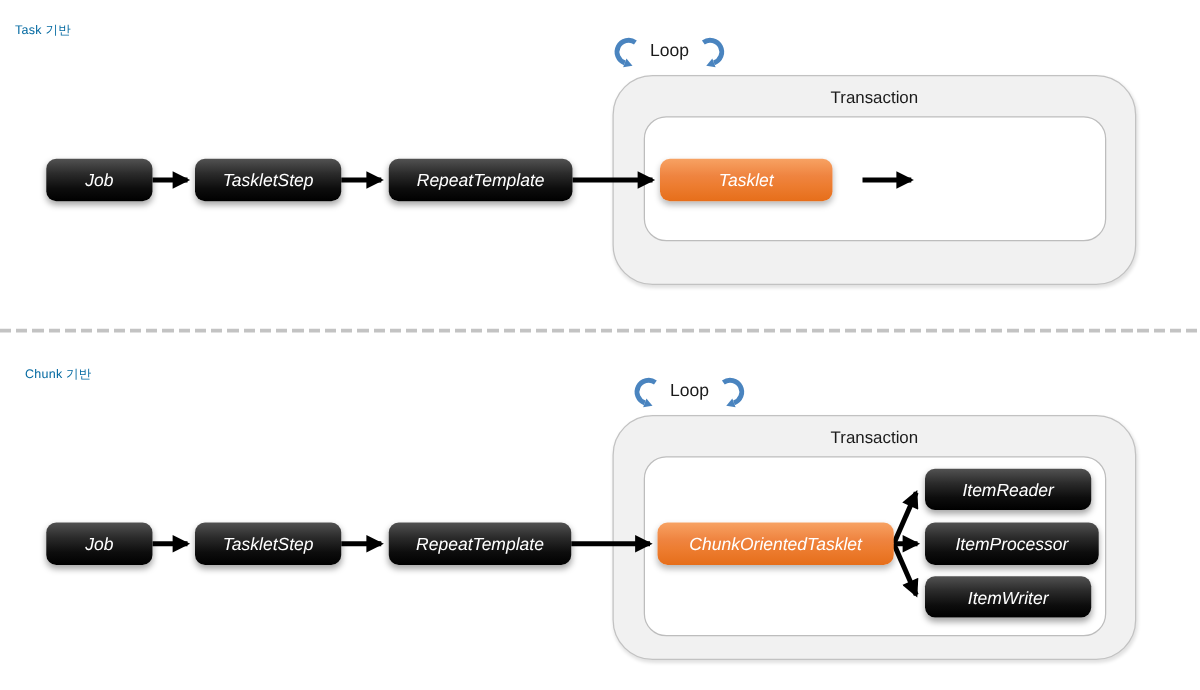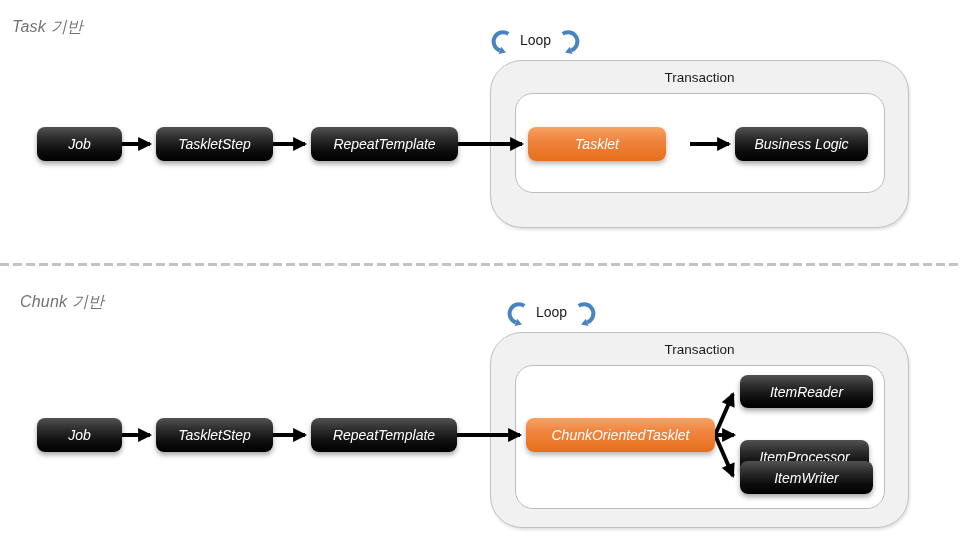--- a/index.html
+++ b/index.html
@@ -2,21 +2,21 @@
 <html><head>
 <meta charset="utf-8">
 <style>
   * { margin:0; padding:0; box-sizing:border-box; }
   body { background:#fff; }
   .canvas {
     position:relative; width:960px; height:552px; background:#ffffff;
     font-family:"Liberation Sans", sans-serif; overflow:hidden;
   }
   .section-title {
-    position:absolute; font-size:16px; color:#737373; letter-spacing:.2px;font-style:italic;
+    position:absolute; font-size:10px; color:#0369a1; letter-spacing:.2px;
   }
   .tx-outer {
     position:absolute; background:#f1f1f1; border:1px solid #c2c2c2;
     border-radius:32px; box-shadow:1px 2px 3px rgba(0,0,0,.12);
   }
   .tx-label {
     position:absolute; top:9px; left:0; right:0; text-align:center;
     font-size:13.5px; color:#1a1a1a;
   }
   .tx-inner {
@@ -112,24 +112,23 @@
       <polygon points="11.8,26.8 17.0,20.6 19.8,28.2" fill="#4A84BF"></polygon>
     </svg>
   </div>
 
   <div class="nodes-layer">
 
     <div class="node black" style="left:37px; top:127px; width:85px;">Job</div>
     <div class="node black" style="left:156px; top:127px; width:117px;">TaskletStep</div>
     <div class="node black" style="left:311px; top:127px; width:147px;">RepeatTemplate</div>
     <div class="node orange" style="left:528px; top:127px; width:138px;">Tasklet</div>
-    <div class="node black" style="left:735px; top:127px; width:133px;">Business Logic</div>
 
     <div class="node black" style="left:37px; top:418px; width:85px;">Job</div>
     <div class="node black" style="left:156px; top:418px; width:117px;">TaskletStep</div>
     <div class="node black" style="left:311px; top:418px; width:146px;">RepeatTemplate</div>
     <div class="node orange" style="left:526px; top:418px; width:189px;">ChunkOrientedTasklet</div>
     <div class="node black small" style="left:740px; top:375px; width:133px;">ItemReader</div>
-    <div class="node black" style="left:740px; top:440px; width:129px;">ItemProcessor</div>
+    <div class="node black" style="left:740px; top:418px; width:139px;">ItemProcessor</div>
     <div class="node black small" style="left:740px; top:461px; width:133px;">ItemWriter</div>
   </div>
 
 </div>
 
 </body></html>

